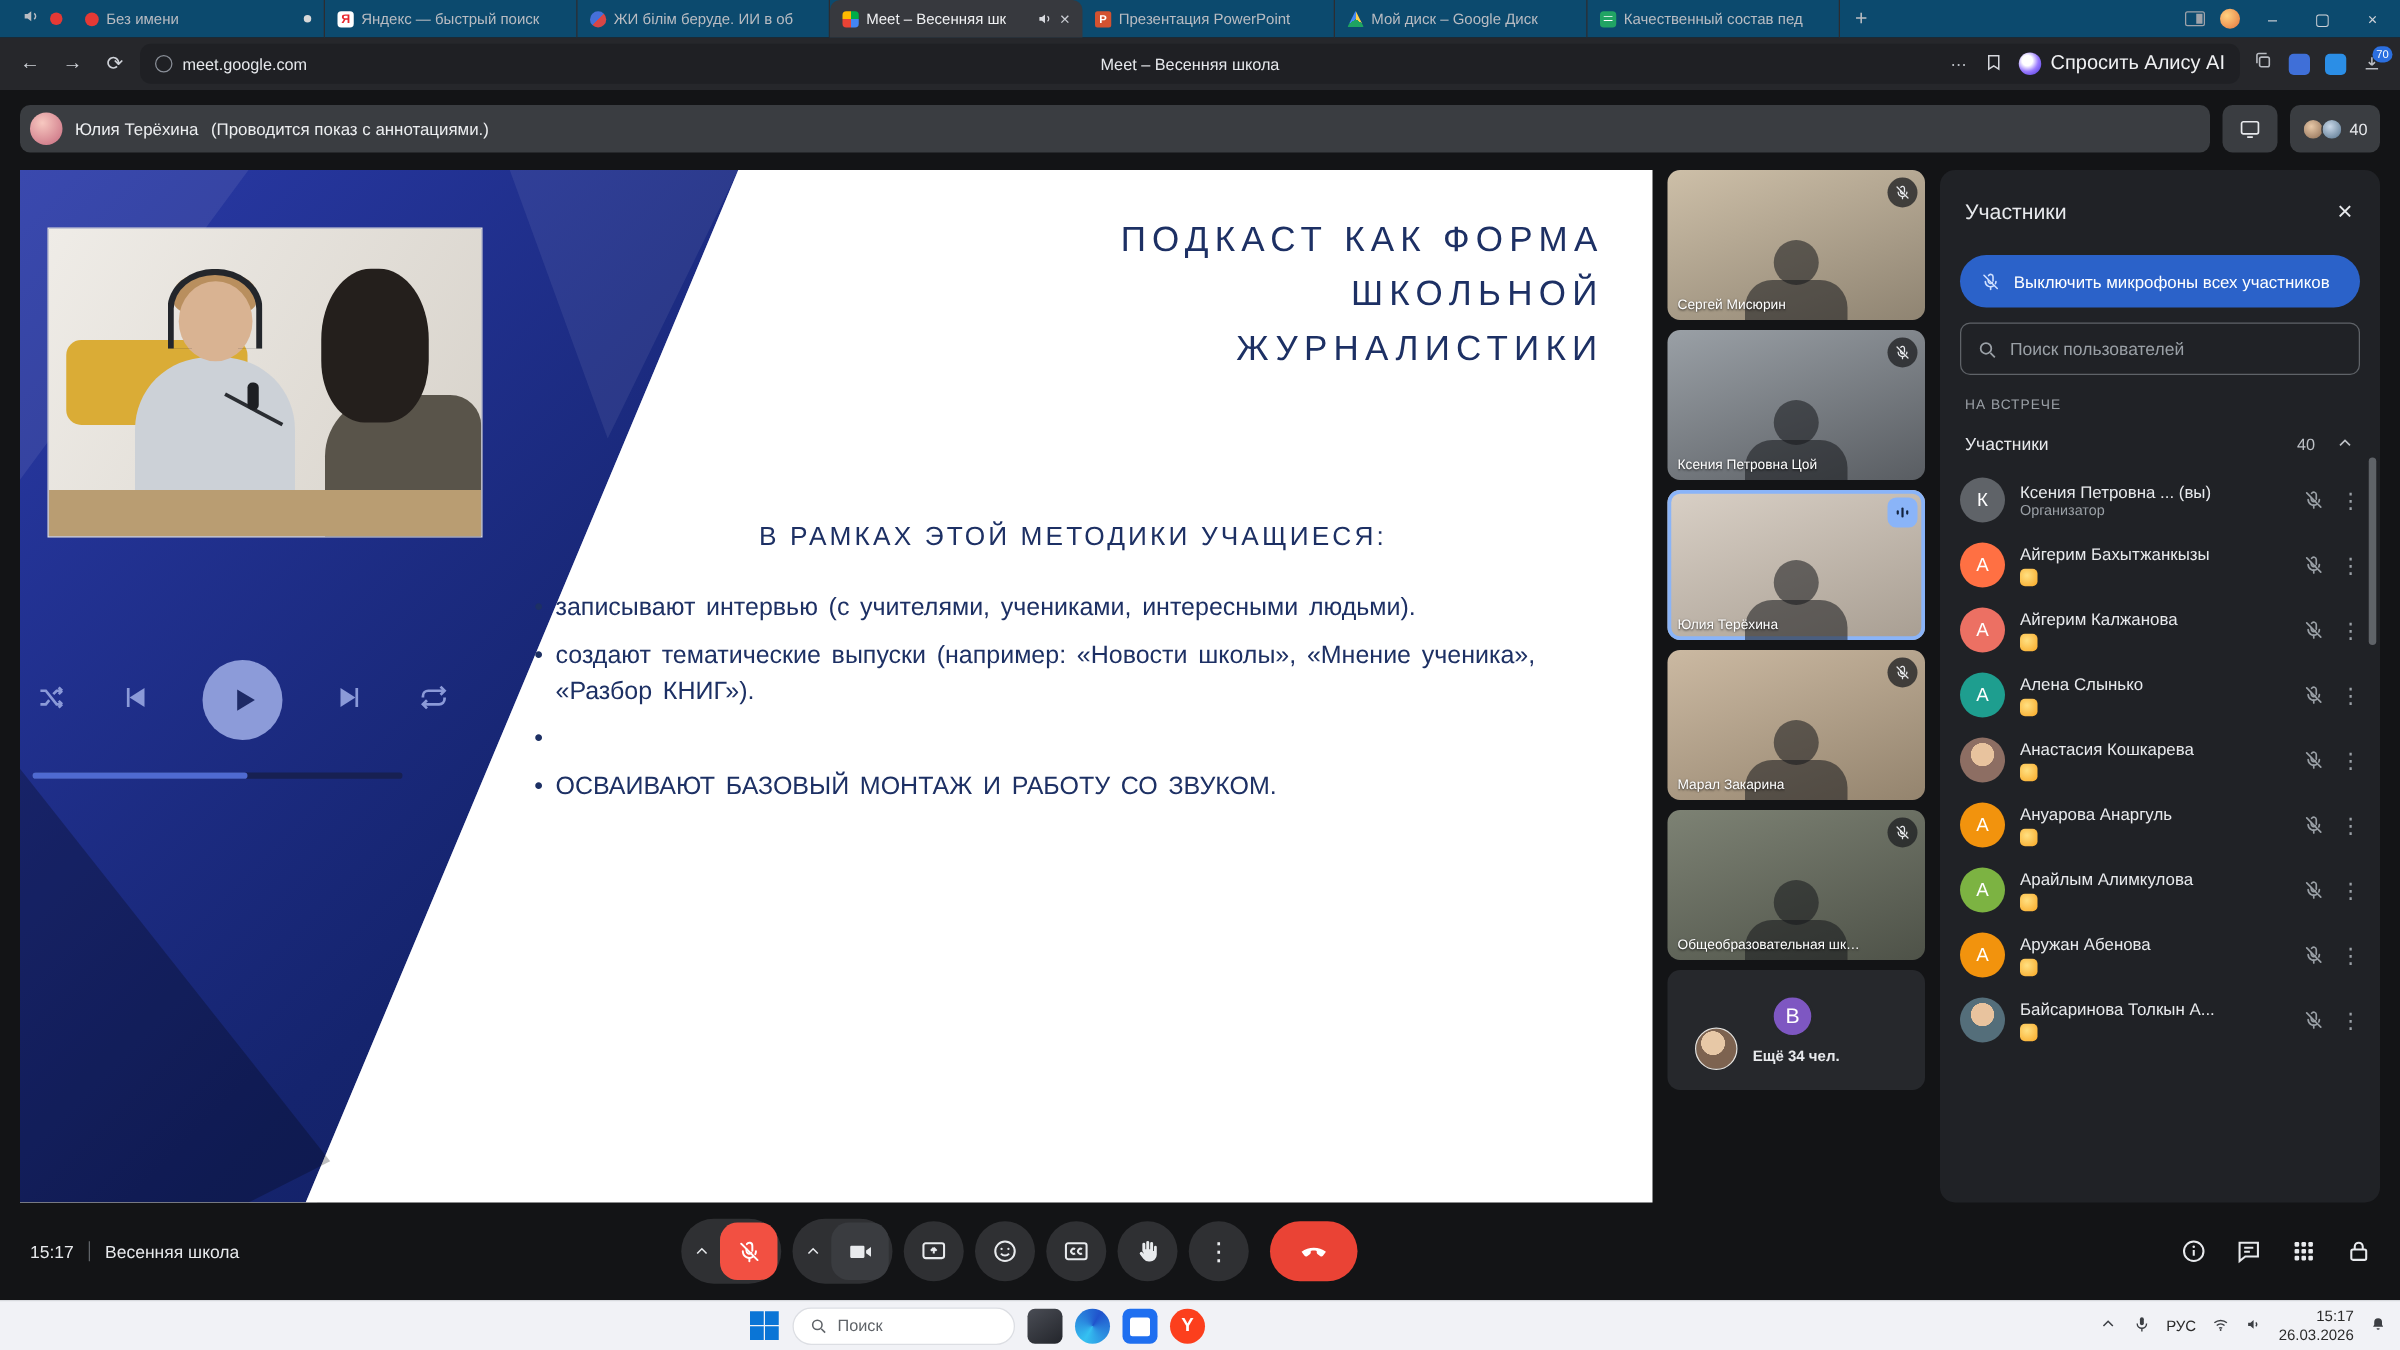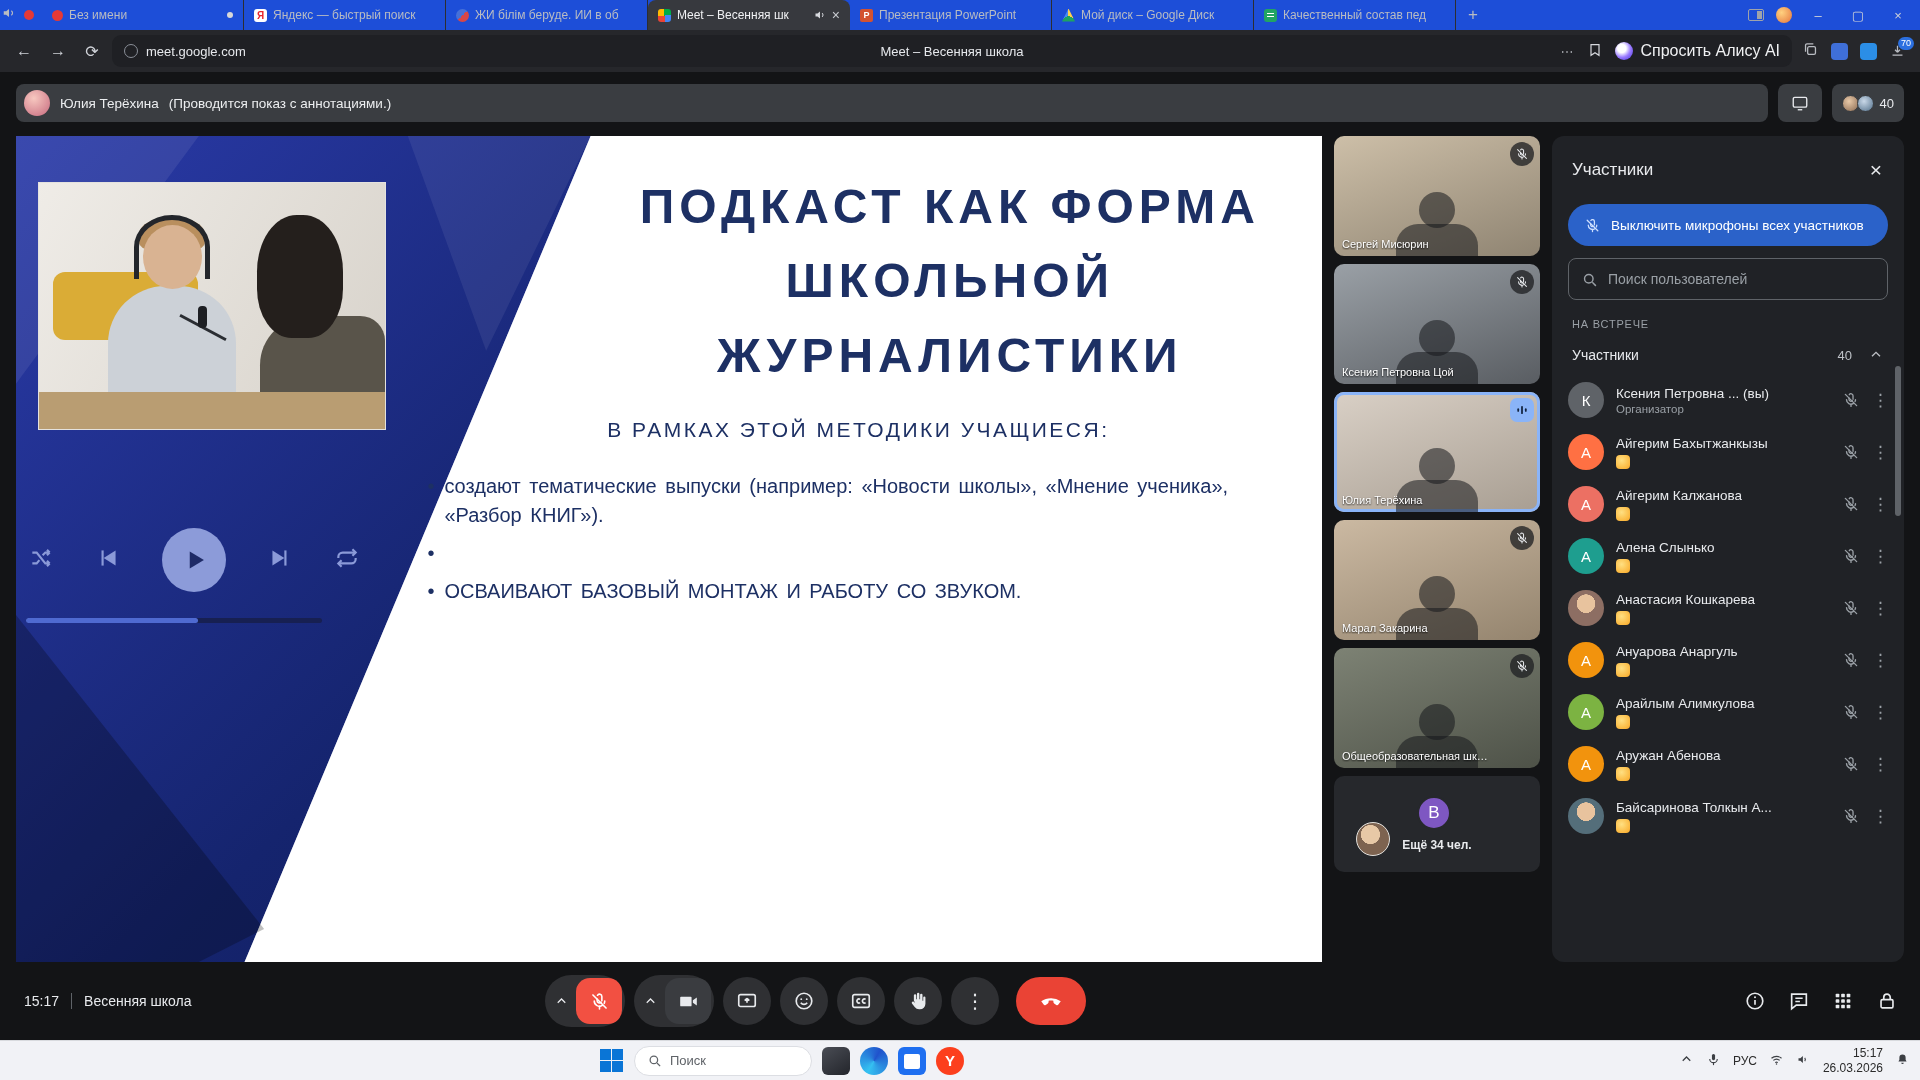--- a/index.html
+++ b/index.html
@@ -1,21 +1,21 @@
 <!DOCTYPE html>
 <html><head>
 <meta charset="utf-8">
 <style>
   *{margin:0;padding:0;box-sizing:border-box}
   html,body{width:1920px;height:1080px;overflow:hidden}
   body{font-family:"Liberation Sans",sans-serif;background:#000}
   .screen{position:relative;width:1920px;height:1080px;background:#131416;overflow:hidden}
 
   
-  .tabbar{height:30px;background:#1d4ed8;display:flex;align-items:center;padding-left:2px;color:#b9bcc2}
+  .tabbar{height:30px;background:#0c4a6e;display:flex;align-items:center;padding-left:18px;color:#b9bcc2}
   .tb-left{display:flex;align-items:center;gap:8px;margin-right:8px}
   .tb-left svg{width:14px;height:14px}
   .rec-dot{width:10px;height:10px;border-radius:50%;background:#e53935}
   .tabs{display:flex;height:30px;align-items:flex-end}
   .tab{display:flex;align-items:center;gap:6px;height:30px;padding:0 10px;width:202px;font-size:12px;border-right:1px solid #2c2d31;cursor:default}
   .tab.active{background:#37393e;color:#f0f1f3;border-radius:8px 8px 0 0;border-right:none}
   .favicon{width:13px;height:13px;flex:0 0 auto;border-radius:3px;display:flex;align-items:center;justify-content:center;font-weight:bold}
   .fav-dot-red{background:#e53935;border-radius:50%;width:11px;height:11px}
   .fav-yandex{background:#fff;color:#e8262d;font-size:10px}
   .fav-globe-red{background:linear-gradient(135deg,#4670d8 50%,#d84646 50%);border-radius:50%}
@@ -68,21 +68,21 @@
   .banner-count{font-size:13px}
 
   .content{flex:1;display:flex;gap:12px;margin:14px 16px 0;min-height:0}
   .stage{flex:1;position:relative;min-width:0}
   .slide{position:absolute;inset:0;background:#fff;overflow:hidden;color:#1d3064}
   .deco-navy{position:absolute;inset:0;background:linear-gradient(135deg,#2a3aa8 0%,#15246e 45%,#0b1444 100%);clip-path:polygon(0 0,44% 0,17.5% 100%,0 100%)}
   .deco-edge{position:absolute;inset:0;background:rgba(255,255,255,.55);clip-path:polygon(44% 0,44.7% 0,18.2% 100%,17.5% 100%)}
   .deco-f1{position:absolute;inset:0;background:rgba(255,255,255,.08);clip-path:polygon(0 0,14% 0,0 30%)}
   .deco-f2{position:absolute;inset:0;background:rgba(0,0,0,.25);clip-path:polygon(0 58%,19% 96%,14% 100%,0 100%)}
   .deco-f3{position:absolute;inset:0;background:rgba(255,255,255,.07);clip-path:polygon(30% 0,44% 0,36% 26%)}
-  .slide-title{position:absolute;left:46%;right:3%;top:34px;text-align:center;font-weight:700;font-size:48px;letter-spacing:5px;line-height:1.55}
+  .slide-title{position:absolute;left:46%;right:3%;top:34px;text-align:right;font-weight:400;font-size:28px;letter-spacing:5px;line-height:1.55}
   .slide-sub{position:absolute;left:33%;right:4%;top:282px;text-align:center;font-size:21px;letter-spacing:2.5px;font-weight:500}
   .bullets{position:absolute;left:31.5%;width:64%;top:336px;font-size:20px;line-height:1.45;word-spacing:3px}
   .bullet{display:flex;gap:10px;margin-bottom:9px}
   .bullet .mark{flex:0 0 auto}
   .photo{position:absolute;left:22px;top:46px;width:348px;height:248px;background:linear-gradient(120deg,#efece7,#d7d2ca);border:1px solid #e4e2de;overflow:hidden}
   .ph-sofa{position:absolute;left:4%;top:36%;width:42%;height:28%;background:#d9a92c;border-radius:12px;opacity:.95}
   .ph-table{position:absolute;left:0;bottom:0;width:100%;height:15%;background:#b99d72}
   .ph-p1-body{position:absolute;left:20%;top:42%;width:37%;height:52%;background:#ccd1d7;border-radius:45% 45% 8% 8%}
   .ph-p1-head{position:absolute;left:30%;top:17%;width:17%;height:26%;background:#d9b392;border-radius:50%}
   .ph-p1-hair{position:absolute;left:29%;top:14%;width:19%;height:14%;background:#b98f5e;border-radius:50% 50% 30% 30%}
@@ -358,20 +358,24 @@
 
           <div class="slide-title">
             <div>ПОДКАСТ  КАК  ФОРМА</div>
             <div>ШКОЛЬНОЙ</div>
             <div>ЖУРНАЛИСТИКИ</div>
           </div>
           <div class="slide-sub">В РАМКАХ ЭТОЙ МЕТОДИКИ УЧАЩИЕСЯ:</div>
           <div class="bullets">
               <div class="bullet">
                 <span class="mark">•</span>
+                <span>записывают интервью (с учителями, учениками, интересными людьми).</span>
+              </div>
+              <div class="bullet">
+                <span class="mark">•</span>
                 <span>создают тематические выпуски (например: «Новости школы», «Мнение ученика», «Разбор КНИГ»).</span>
               </div>
               <div class="bullet">
                 <span class="mark">•</span>
               </div>
               <div class="bullet">
                 <span class="mark">•</span>
                 <span>ОСВАИВАЮТ БАЗОВЫЙ МОНТАЖ И РАБОТУ СО ЗВУКОМ.</span>
               </div>
             </div>

